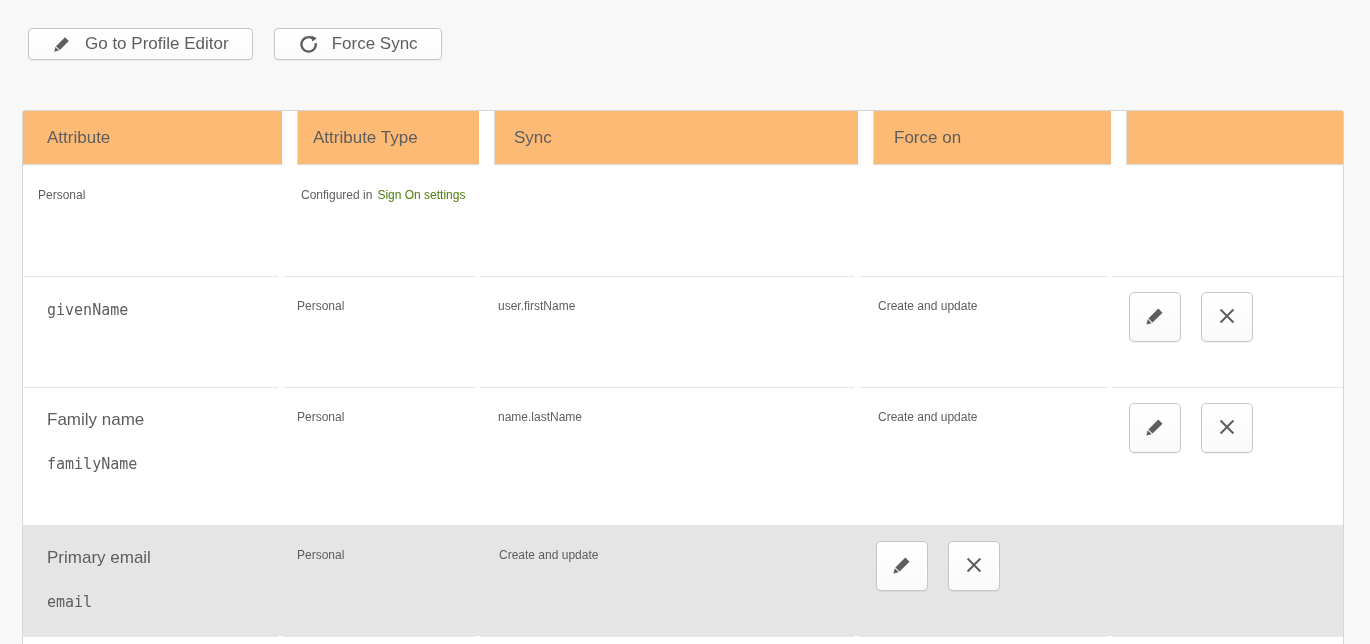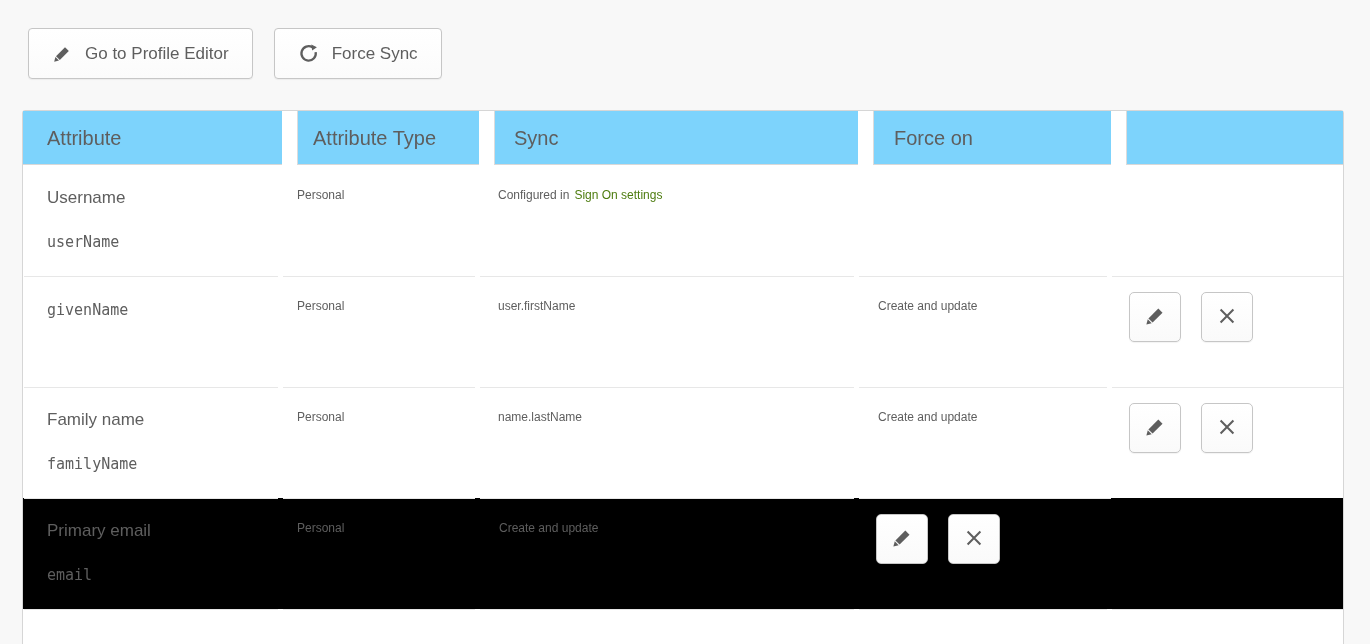--- a/index.html
+++ b/index.html
@@ -13,21 +13,21 @@
   }
 
   
   .toolbar {
     position: absolute;
     top: 28px; left: 28px;
     display: flex;
     gap: 21px;
   }
   .btn {
-    height: 51px;
+    height: 32px;
     display: flex;
     align-items: center;
     gap: 13px;
     padding: 0 23px;
     background: linear-gradient(#ffffff, #fbfbfb);
     border: 1px solid #c6c6c6;
     border-radius: 4px;
     box-shadow: 0 1px 1px rgba(0,0,0,0.05);
     font-size: 17px;
     color: #5e5e5e;
@@ -44,24 +44,24 @@
     background: #ffffff;
     border: 1px solid #d6d6d6;
     border-radius: 3px;
   }
   .grid-row {
     display: grid;
     grid-template-columns: 259px 197px 379px 253px 1fr;
   }
   
   .thead .cell {
-    background: #7dd3fc;
+    background: #fdba74;
     height: 54px;
     line-height: 54px;
-    font-size: 20px;
+    font-size: 17px;
     color: #5e5e5e;
     border-bottom: 1px solid #d8d8d8;
     white-space: nowrap;
     overflow: hidden;
   }
   .thead .cell + .cell { border-left: 1px solid #dcdcdc; margin-left: 15px; }
   .c-attr  { padding-left: 24px; }
   .c-type  { padding-left: 15px; }
   .c-value { padding-left: 19px; }
   .c-apply { padding-left: 20px; }
@@ -71,21 +71,21 @@
   .row { min-height: 111px; position: relative; }
   .row .cell { position: relative; }
   .row.sep .cell::before {
     content: "";
     position: absolute;
     top: 0; left: 1px; right: 4px;
     height: 1px;
     background: #e7e7e7;
   }
   .row.sep .cell:last-child::before { right: 0; }
-  .row.highlight { background: #000000; }
+  .row.highlight { background: #e5e5e5; margin-top: 27px; }
 
   .attr-main {
     padding: 23px 10px 0 24px;
     font-size: 17px;
   }
   .attr-var {
     padding: 0 10px 0 24px;
     margin-top: 25px;
     font-family: "DejaVu Sans Mono", monospace;
     font-size: 15px;
@@ -150,24 +150,20 @@
   <div class="grid-row thead">
     <div class="cell c-attr">Attribute</div>
     <div class="cell c-type">Attribute Type</div>
     <div class="cell c-value">Sync</div>
     <div class="cell c-apply">Force on</div>
     <div class="cell c-act"></div>
   </div>
 
   <div class="grid-row row">
     <div class="cell">
-      <div class="attr-main">Username</div>
-      <div class="attr-var">userName</div>
-    </div>
-    <div class="cell">
       <div class="cell-text c-type">Personal</div>
     </div>
     <div class="cell">
       <div class="cell-text c-value">
         <span>Configured in</span><a class="link">Sign On settings</a>
       </div>
     </div>
     <div class="cell">
       <div class="cell-text c-apply"></div>
     </div>

